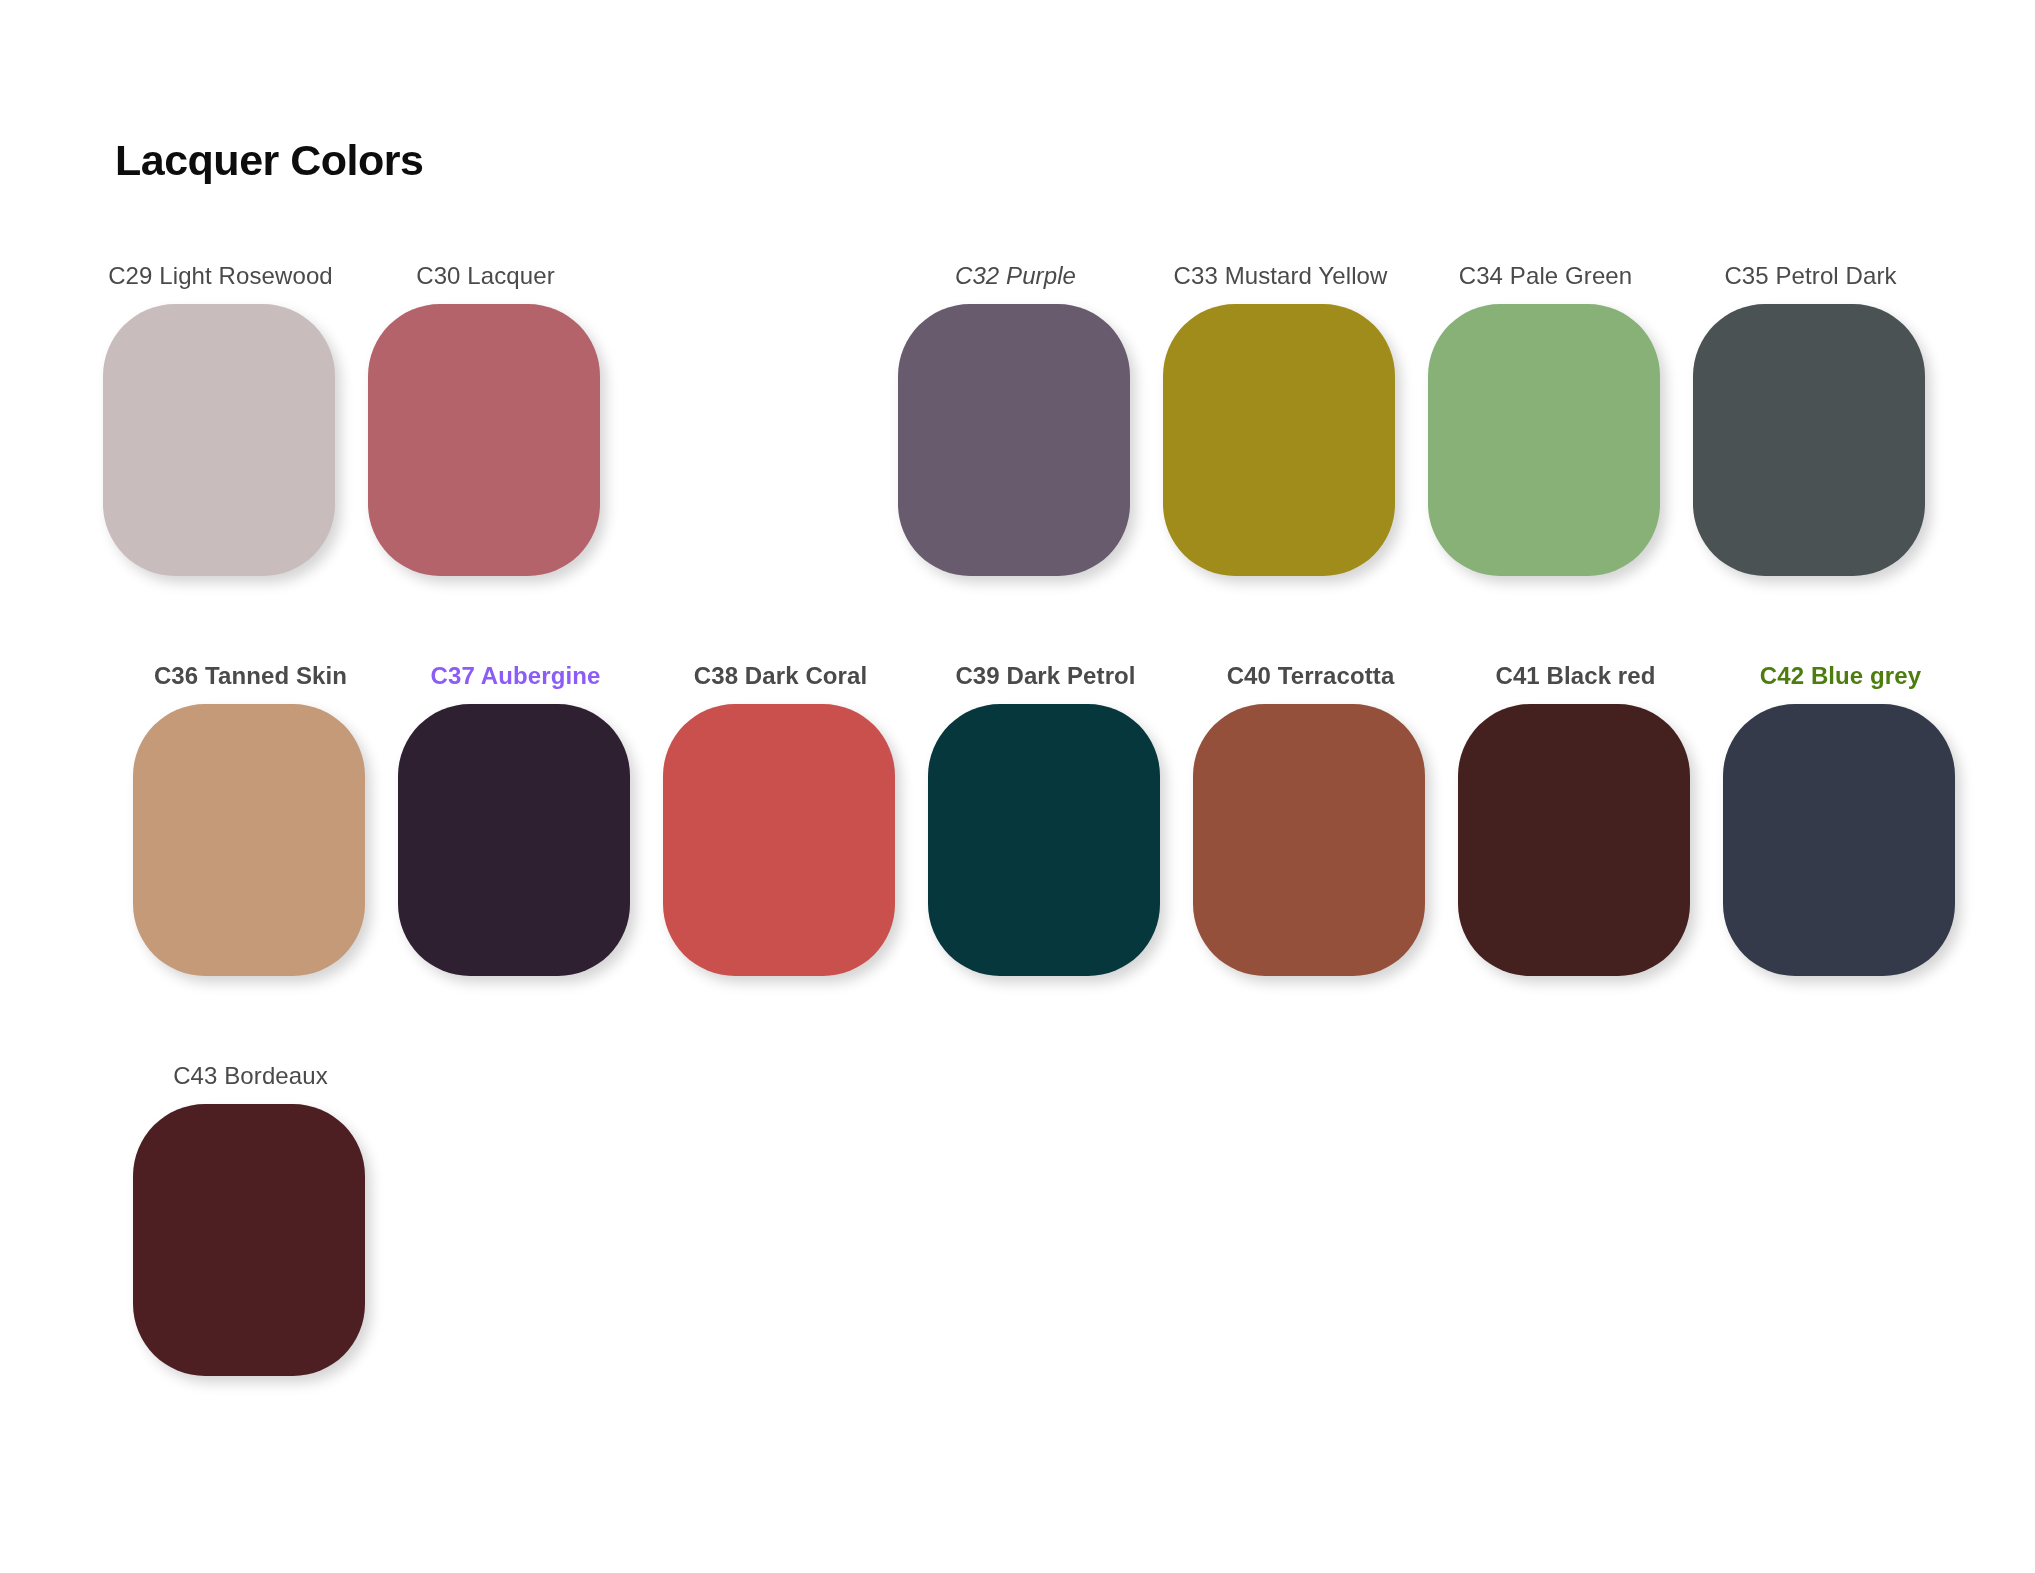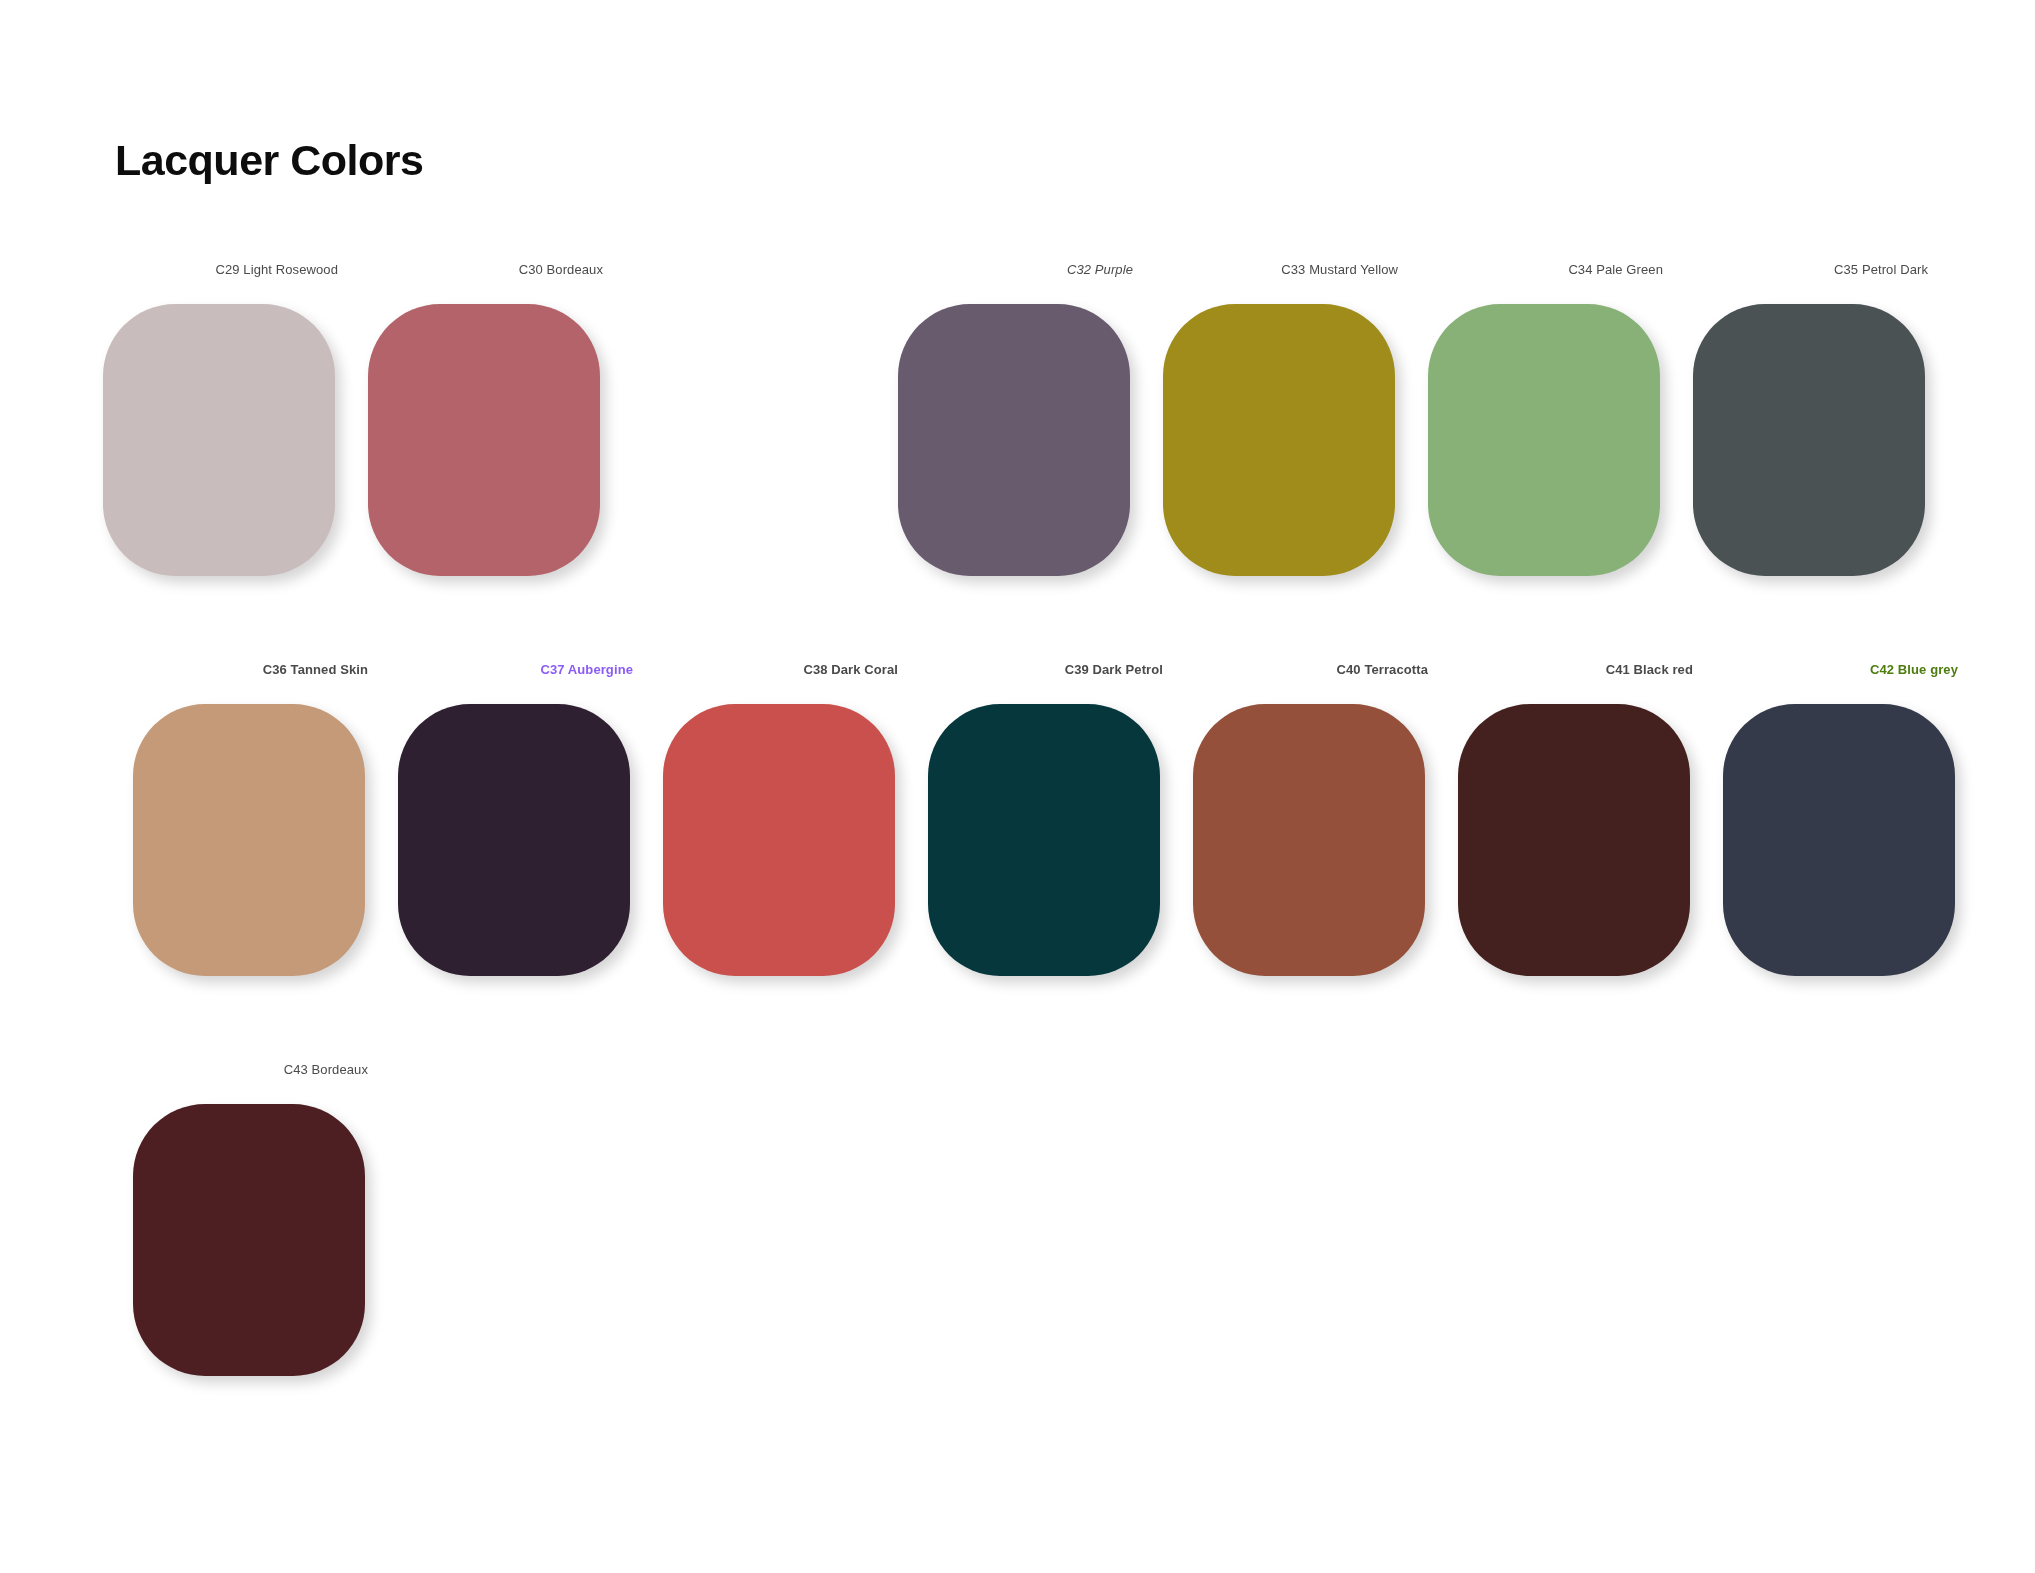--- a/index.html
+++ b/index.html
@@ -49,22 +49,22 @@
     position: relative;
     width: 265px;
     height: 400px;
   }
 
   .swatch-label {
     position: absolute;
     top: 0;
     left: 0;
     width: 235px;
-    text-align: right;
-    font-size: 13px;
+    text-align: center;
+    font-size: 24px;
     font-weight: 400;
     color: #4a4a4a;
     font-family: "Liberation Sans", sans-serif;
     letter-spacing: 0.1px;
     white-space: nowrap;
   }
 
   .swatch-chip {
     position: absolute;
     top: 42px;
@@ -91,21 +91,21 @@
 <div id="page">
 
   <h1 id="page-title" style="color: rgb(13, 13, 13);">Lacquer Colors</h1>
 
   <div id="swatch-grid">
       <div class="swatch-cell row-1" style="grid-area: 1 / 1;">
         <div class="swatch-label" style="color: rgb(74, 74, 74);">C29 Light Rosewood</div>
         <div class="swatch-chip" style="background: rgb(201, 188, 188);"></div>
       </div>
       <div class="swatch-cell row-1" style="grid-area: 1 / 2;">
-        <div class="swatch-label" style="color: rgb(74, 74, 74);">C30 Bordeaux</div>
+        <div class="swatch-label" style="color: rgb(74, 74, 74);">C30 Lacquer</div>
         <div class="swatch-chip" style="background: rgb(180, 99, 107);"></div>
       </div>
       <div class="swatch-cell row-1" style="grid-area: 1 / 4; font-style: italic;">
         <div class="swatch-label" style="color: rgb(74, 74, 74);">C32 Purple</div>
         <div class="swatch-chip" style="background: rgb(103, 91, 109);"></div>
       </div>
       <div class="swatch-cell row-1" style="grid-area: 1 / 5;">
         <div class="swatch-label" style="color: rgb(74, 74, 74);">C33 Mustard Yellow</div>
         <div class="swatch-chip" style="background: rgb(160, 140, 26);"></div>
       </div>

